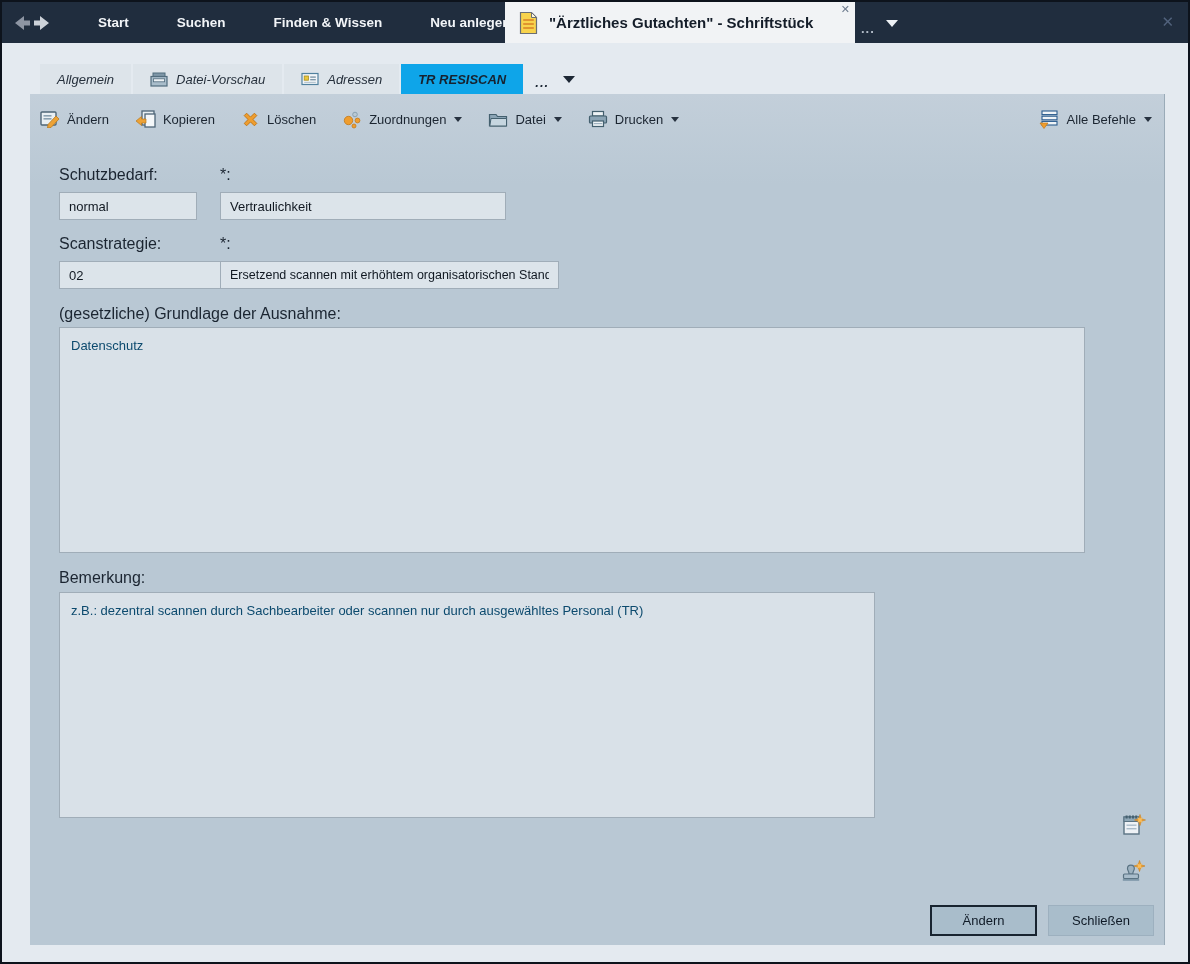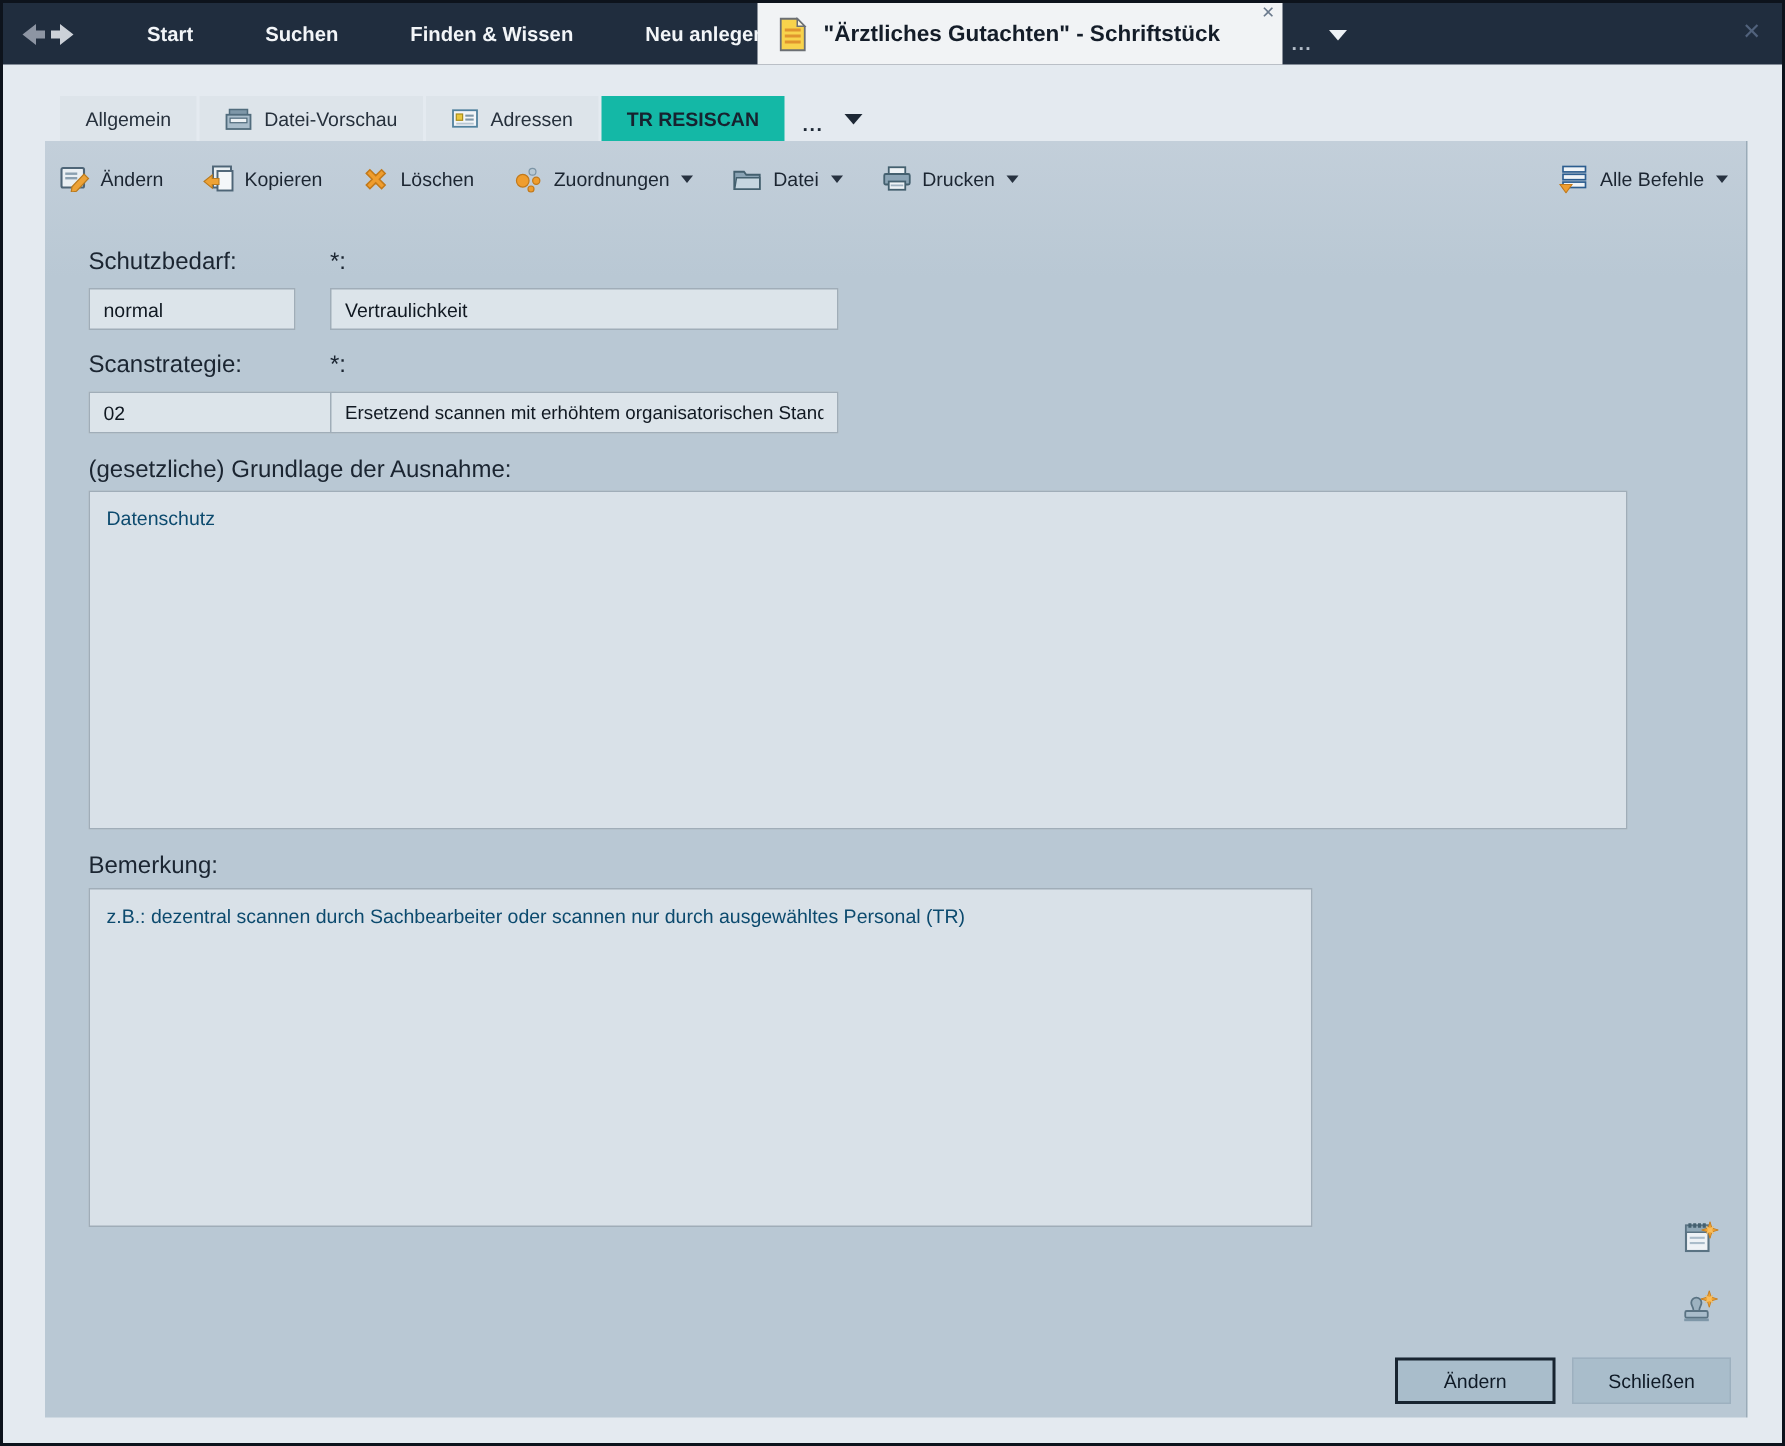--- a/index.html
+++ b/index.html
@@ -44,28 +44,28 @@
     border-left:6px solid transparent; border-right:6px solid transparent;
     border-top:7px solid #edf1f5;
   }
   .window-close {
     position:absolute; right:14px; top:12px; color:#51627c;
     font-size:15px; font-weight:bold; line-height:15px;
   }
   
   .tabstrip {
     position:absolute; left:38px; top:62px; height:30px;
-    display:flex; align-items:stretch; gap:2px;
+    display:flex; align-items:stretch; gap:2px;font-style:italic;
   }
   .tab {
     display:flex; align-items:center; gap:8px; padding:0 17px;
     background:#dde4ea; color:#26303c; font-size:13px; white-space:nowrap;
   }
   .tab.active {
-    background:#14b8a6; color:#17222f; font-weight:bold;
+    background:#0ea5e9; color:#17222f; font-weight:bold;
   }
   .strip-overflow {
     align-self:center; margin-left:10px; color:#1d2835; font-size:13px;
     font-weight:bold; letter-spacing:1px; line-height:8px; margin-top:8px;
   }
   .strip-caret {
     align-self:center; margin-left:12px; width:0; height:0;
     border-left:6px solid transparent; border-right:6px solid transparent;
     border-top:7px solid #1d2835;
   }
@@ -236,21 +236,21 @@
           <path d="M2 14 H10 L6 19.5 Z" fill="#ef9d2e" stroke="#c2791a" stroke-width="0.7"></path>
         </svg>
         <span>Alle Befehle</span>
         <span class="caret"></span>
       </div>
     </div>
 
     <span class="field-label" style="left:29px; top:72px;">Schutzbedarf:</span>
     <span class="field-label" style="left:190px; top:72px;">*:</span>
     <input class="field-input" style="left: 29px; top: 98px; width: 138px;" value="normal">
-    <input class="field-input" style="left: 190px; top: 98px; width: 339px;" value="Vertraulichkeit">
+    <input class="field-input" style="left: 190px; top: 98px; width: 286px;" value="Vertraulichkeit">
 
     <span class="field-label" style="left:29px; top:141px;">Scanstrategie:</span>
     <span class="field-label" style="left:190px; top:141px;">*:</span>
     <input class="field-input" style="left: 29px; top: 167px; width: 165px;" value="02">
     <input class="field-input" style="left: 190px; top: 167px; width: 339px; font-size: 12.5px;" value="Ersetzend scannen mit erhöhtem organisatorischen Standard">
 
     <span class="field-label" style="left:29px; top:211px;">(gesetzliche) Grundlage der Ausnahme:</span>
     <textarea class="field-area" style="left: 29px; top: 233px; width: 1026px; height: 226px;">Datenschutz</textarea>
 
     <span class="field-label" style="left:29px; top:475px;">Bemerkung:</span>

